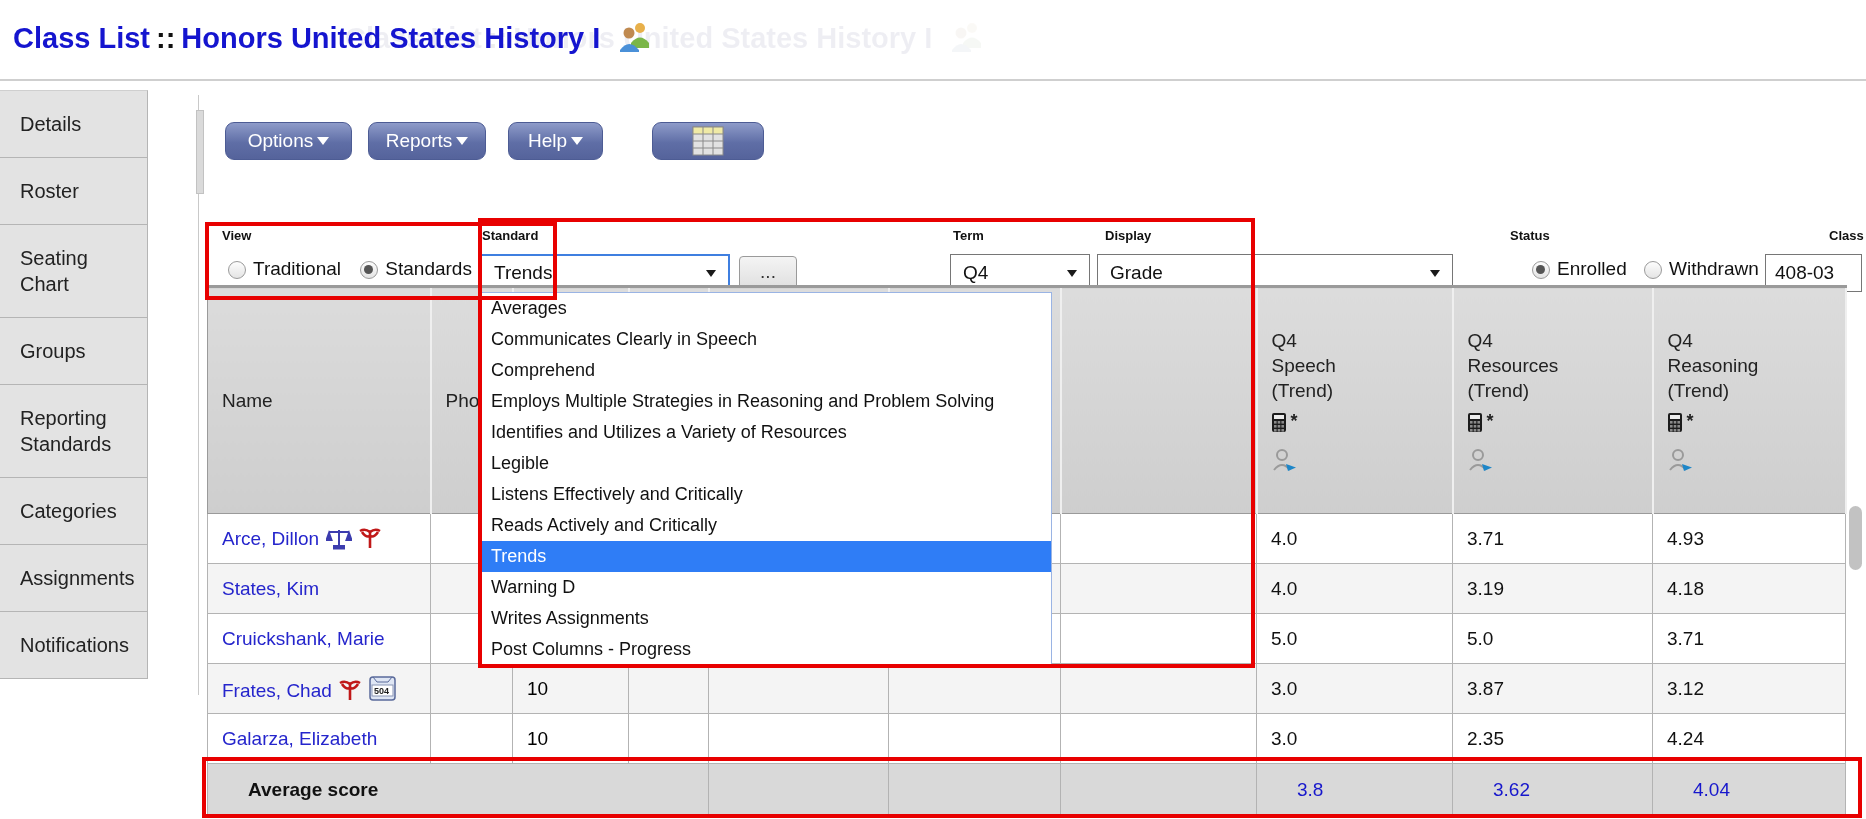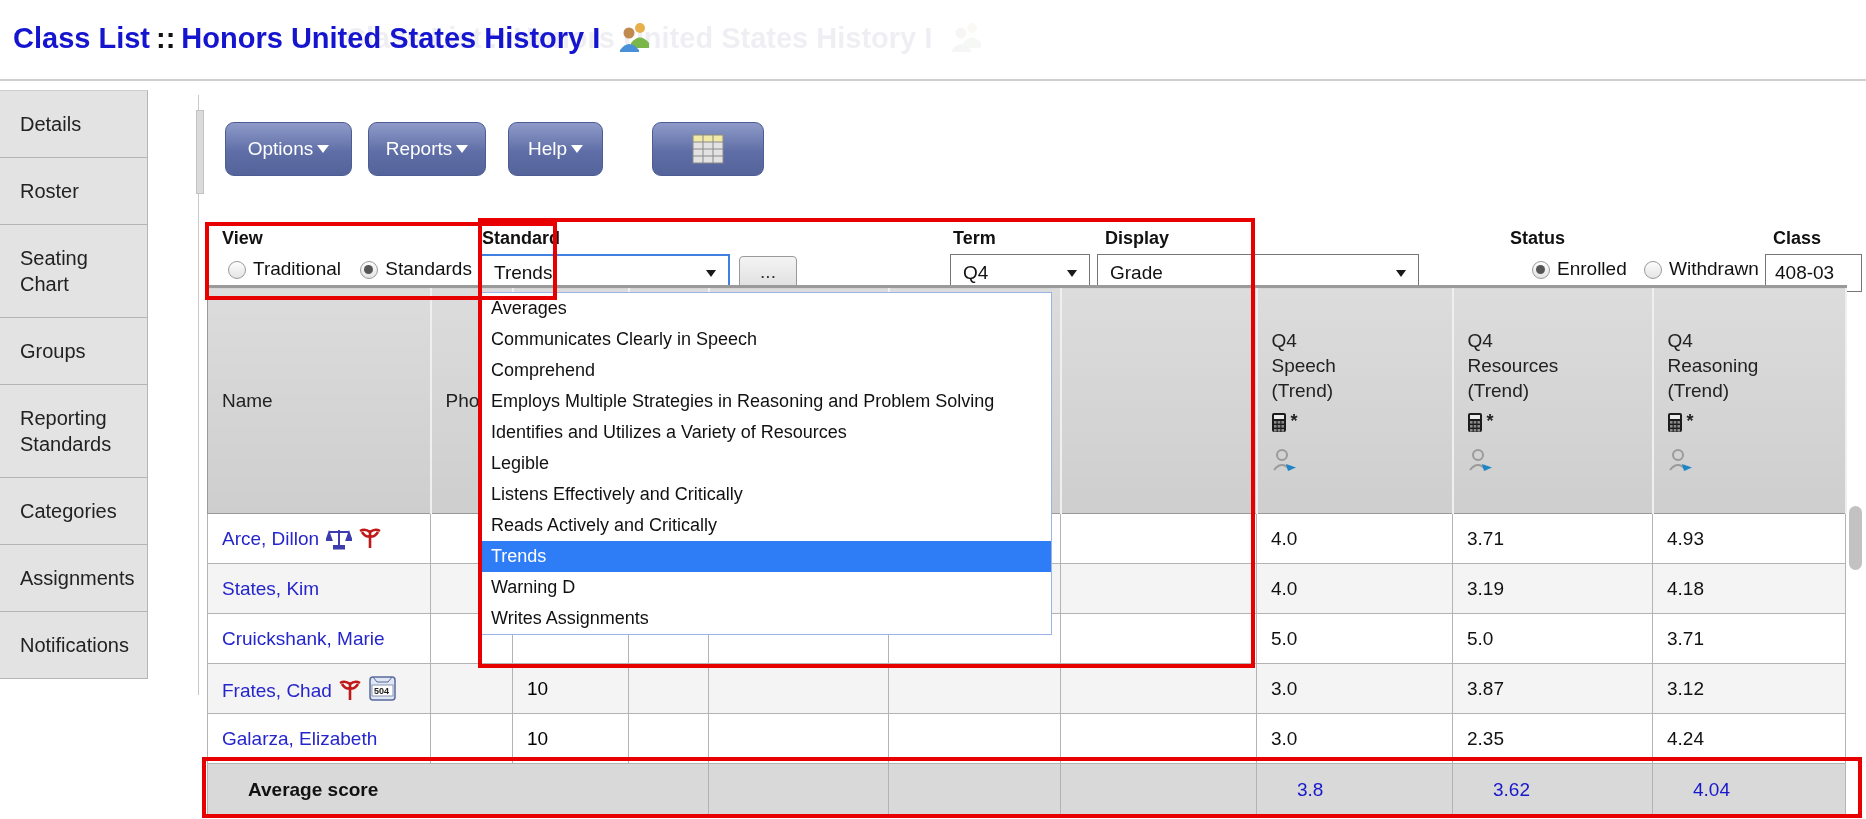--- a/index.html
+++ b/index.html
@@ -20,30 +20,30 @@
   .sidebar { position: absolute; left: 0; top: 90px; width: 148px; }
   .side-item { background: #e3e3e3; border-bottom: 1px solid #b5b5b5; border-right: 1px solid #b5b5b5;
     padding: 20px 10px 20px 20px; font-size: 20px; color: #222; line-height: 26px; cursor: pointer; }
   .side-item:first-child { border-top: 1px solid #cfcfcf; }
 
   .vdivider { position: absolute; left: 198px; top: 95px; width: 1px; height: 600px; background: #c9c9c9; }
   .vhandle { position: absolute; left: 196px; top: 110px; width: 8px; height: 84px;
     background: #dadada; border: 1px solid #c2c2c2; }
 
   
-  .btn { position: absolute; height: 54px; border-radius: 9px; border: 1px solid #4d5c94;
+  .btn { position: absolute; height: 38px; border-radius: 9px; border: 1px solid #4d5c94;
     background: linear-gradient(#8e9bc9, #5f6ea6 55%, #55639b); color: #fff; font-size: 19px;
     display: flex; align-items: center; justify-content: center; gap: 4px; cursor: pointer; }
   .caret-down { width: 0; height: 0; border-left: 6px solid transparent; border-right: 6px solid transparent;
     border-top: 8px solid #fff; display: inline-block; }
   .sel-caret { width: 0; height: 0; border-left: 5px solid transparent; border-right: 5px solid transparent;
     border-top: 7px solid #1a1a1a; display: inline-block; }
 
   
-  .flabel { position: absolute; font-size: 18px; font-weight: bold; color: #111; }
+  .flabel { position: absolute; font-size: 13px; font-weight: bold; color: #111; }
   .selectbox { position: absolute; height: 38px; background: #fff; border: 1px solid #767676;
     display: flex; align-items: center; font-size: 19px; color: #111; padding: 0 12px; cursor: pointer; }
   .selectbox .val { flex: 1 1 auto; white-space: nowrap; overflow: hidden; }
   .selectbox.focused { border: 2px solid #3f7fe0; }
   .mini-btn { position: absolute; width: 58px; height: 38px; border: 1px solid #9a9a9a; border-radius: 4px;
     background: linear-gradient(#f4f4f4, #dcdcdc); color: #333; font-size: 19px; text-align: center;
     line-height: 30px; cursor: pointer; }
 
   .radio { width: 18px; height: 18px; border-radius: 50%; border: 1px solid #9a9a9a;
     background: linear-gradient(#fdfdfd, #e4e4e4); display: inline-block; vertical-align: -4px; cursor: pointer; }
@@ -163,32 +163,32 @@
 </div>
 <div class="mini-btn" style="left:739px; top:256px;">...</div>
 
 <div class="flabel" style="left:953px; top:228px;">Term</div>
 <div class="selectbox" style="left:950px; top:254px; width:140px;">
   <span class="val">Q4</span>
   <span class="sel-caret"></span>
 </div>
 
 <div class="flabel" style="left:1105px; top:228px;">Display</div>
-<div class="selectbox" style="left:1097px; top:254px; width:322px;">
+<div class="selectbox" style="left:1097px; top:254px; width:356px;">
   <span class="val">Grade</span>
   <span class="sel-caret"></span>
 </div>
 
 <div class="flabel" style="left:1510px; top:228px;">Status</div>
 <div class="radio-row" style="left:1532px; top:258px;">
   <span class="radio checked"></span><label>Enrolled</label>
   <span class="radio" style="margin-left:8px;"></span><label>Withdrawn</label>
 </div>
 
-<div class="flabel" style="left:1773px; top:228px;">Class</div>
+<div class="flabel" style="left:1829px; top:228px;">Class</div>
 <div class="selectbox" style="left:1765px; top:254px; width:97px; padding-left:9px;">
   <span class="val">408-03</span>
 </div>
 
 <table class="grid">
   <colgroup>
     <col style="width:223px">
       <col style="width:82px">
       <col style="width:116px">
       <col style="width:80px">
@@ -406,17 +406,18 @@
   <div class="dditem">Communicates Clearly in Speech</div>
   <div class="dditem">Comprehend</div>
   <div class="dditem">Employs Multiple Strategies in Reasoning and Problem Solving</div>
   <div class="dditem">Identifies and Utilizes a Variety of Resources</div>
   <div class="dditem">Legible</div>
   <div class="dditem">Listens Effectively and Critically</div>
   <div class="dditem">Reads Actively and Critically</div>
   <div class="dditem selected">Trends</div>
   <div class="dditem">Warning D</div>
   <div class="dditem">Writes Assignments</div>
+  <div class="dditem">Post Columns - Progress</div>
 </div>
 
 <div class="ann" style="left:205px; top:222px; width:352px; height:78px;"></div>
 <div class="ann" style="left:478px; top:218px; width:777px; height:450px;"></div>
 <div class="ann" style="left:202px; top:757px; width:1660px; height:61px;"></div>
 
 </body></html>

